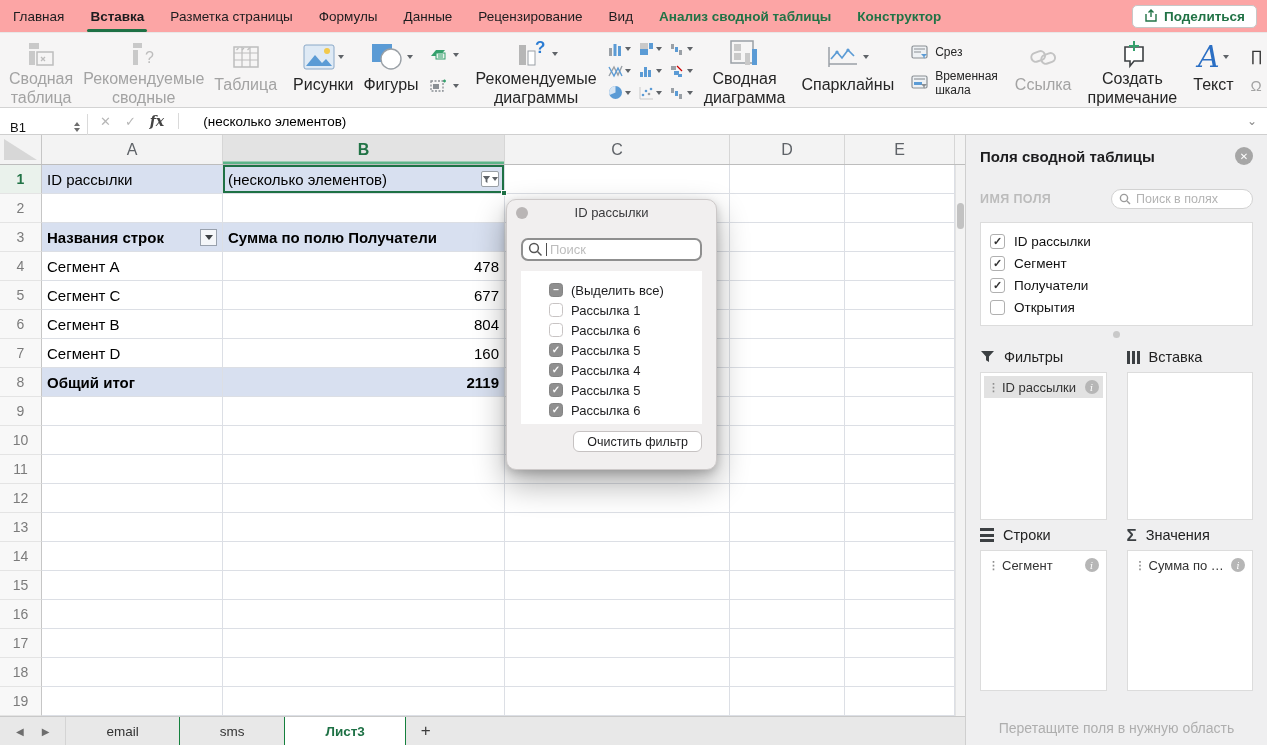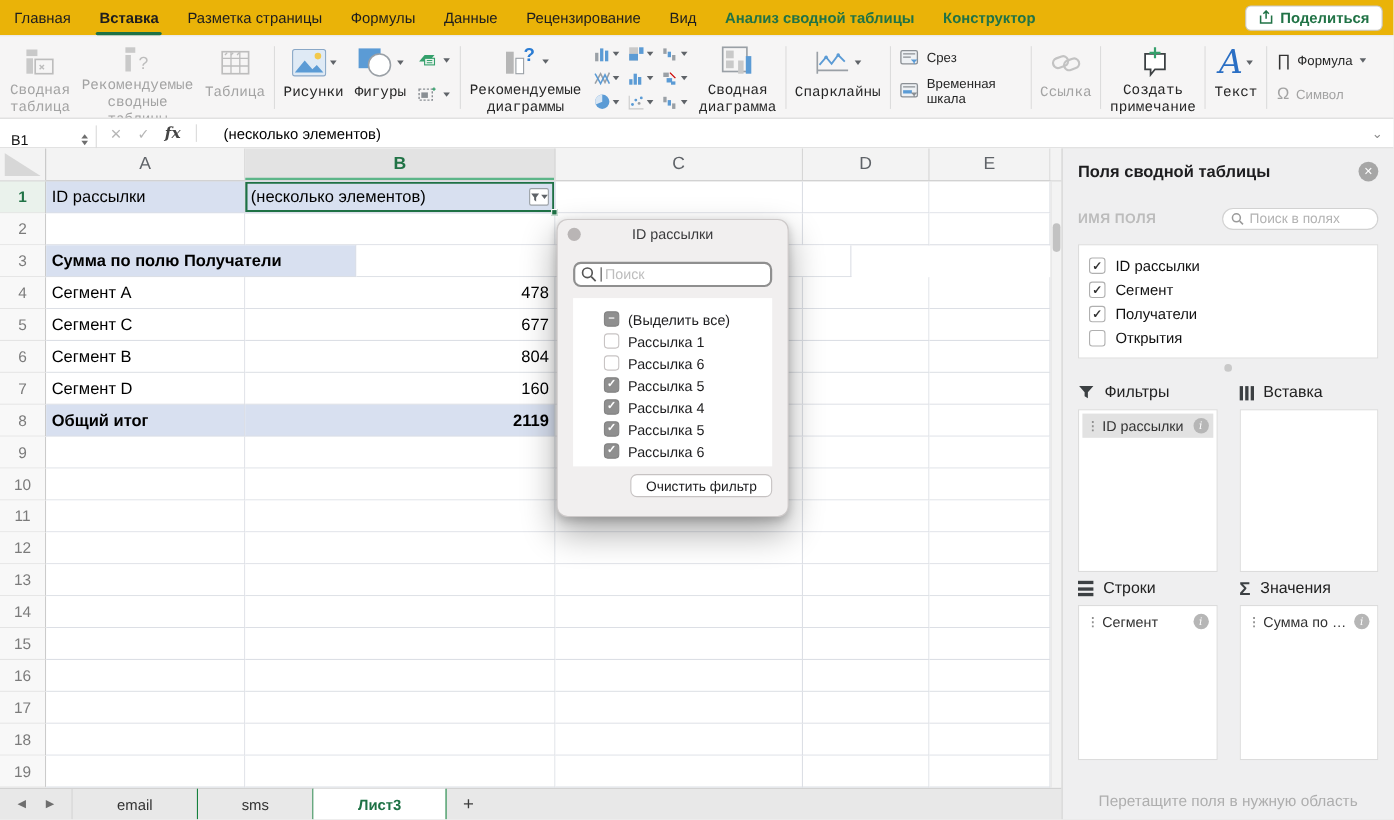--- a/index.html
+++ b/index.html
@@ -1,35 +1,35 @@
 <!DOCTYPE html>
 <html><head>
 <meta charset="utf-8">
 <style>
   html,body{margin:0;padding:0;background:#dcdcdc;}
   *{box-sizing:border-box;}
   .app{position:relative;width:1267px;height:745px;background:#fff;overflow:hidden;
        font-family:"Liberation Sans",sans-serif;-webkit-font-smoothing:antialiased;}
 
   
-  .menubar{height:32px;display:flex;align-items:stretch;background:#eab308;}
+  .menubar{height:32px;display:flex;align-items:stretch;background:#fca5a5;}
   .mtab{display:flex;align-items:center;padding:0 13px;font-size:13.5px;color:#1d1d1f;position:relative;cursor:default;}
   .mtab.active{font-weight:700;}
   .mtab.active::after{content:"";position:absolute;left:10px;right:10px;bottom:0;height:3px;background:#1e7145;border-radius:2px;}
   .mtab.accent{color:#217346;font-weight:700;}
   .share-btn{margin-left:auto;margin-right:10px;align-self:center;display:flex;align-items:center;gap:6px;
       border:1px solid #c7c7c7;border-radius:5px;padding:3px 11px;color:#217346;font-size:13.5px;font-weight:600;background:#fff;}
 
   
   .ribbon{height:76px;background:#f6f5f5;border-top:1px solid #e8e8e8;border-bottom:1px solid #d3d3d3;
           display:flex;align-items:stretch;padding:3px 4px 2px 4px;overflow:hidden;}
   .rsep{width:1px;background:#dcdcdc;margin:6px 3px;}
   .rbtn{display:flex;flex-direction:column;align-items:center;justify-content:flex-start;padding:3px 5px 0 5px;}
   .rbtn .ic{height:36px;display:flex;align-items:center;justify-content:center;gap:3px;}
-  .rbtn .lbl{font-size:13px;color:#262626;text-align:center;line-height:1.18;margin-top:1px;white-space:pre-line;font-family:Liberation Mono, monospace;}
+  .rbtn .lbl{font-size:16px;color:#262626;text-align:center;line-height:1.18;margin-top:1px;white-space:pre-line;}
   .rbtn.disabled .lbl{color:#a3a3a3;}
   .caret{width:0;height:0;border-left:3.5px solid transparent;border-right:3.5px solid transparent;border-top:4px solid #5f6368;display:inline-block;}
   .rstack{display:flex;flex-direction:column;justify-content:space-around;padding:4px 2px;}
   .rrow{display:flex;align-items:center;gap:6px;font-size:12px;color:#262626;padding:2px 4px;}
   .rrow.disabled{color:#a3a3a3;}
   .minigrid{display:grid;grid-template-columns:repeat(3,31px);grid-auto-rows:22px;align-content:center;padding:0 2px;}
   .minicell{display:flex;align-items:center;gap:2px;justify-content:center;}
   .bigA{font-family:"DejaVu Serif",serif;font-style:italic;font-size:30px;color:#2b6fc4;line-height:1;}
   .glyph{font-size:15px;color:#333;}
   .glyph.dis{color:#a3a3a3;}
@@ -517,20 +517,26 @@
             <div class="row">
               <div class="gut">2</div>
               <div class="cell" style="width: 181px;"></div>
               <div class="cell" style="width: 282px;"></div>
               <div class="cell" style="width: 225px;"></div>
               <div class="cell" style="width: 115px;"></div>
               <div class="cell" style="width: 110px;"></div>
             </div>
             <div class="row">
               <div class="gut">3</div>
+              <div class="cell fill bold" style="width: 181px;">
+                <span>Названия строк</span>
+                <span class="ddbtn">
+                  <i></i>
+                </span>
+              </div>
               <div class="cell fill bold" style="width: 282px;">
                 <span>Сумма по полю Получатели</span>
               </div>
               <div class="cell" style="width: 225px;"></div>
               <div class="cell" style="width: 115px;"></div>
               <div class="cell" style="width: 110px;"></div>
             </div>
             <div class="row">
               <div class="gut">4</div>
               <div class="cell" style="width: 181px;">

